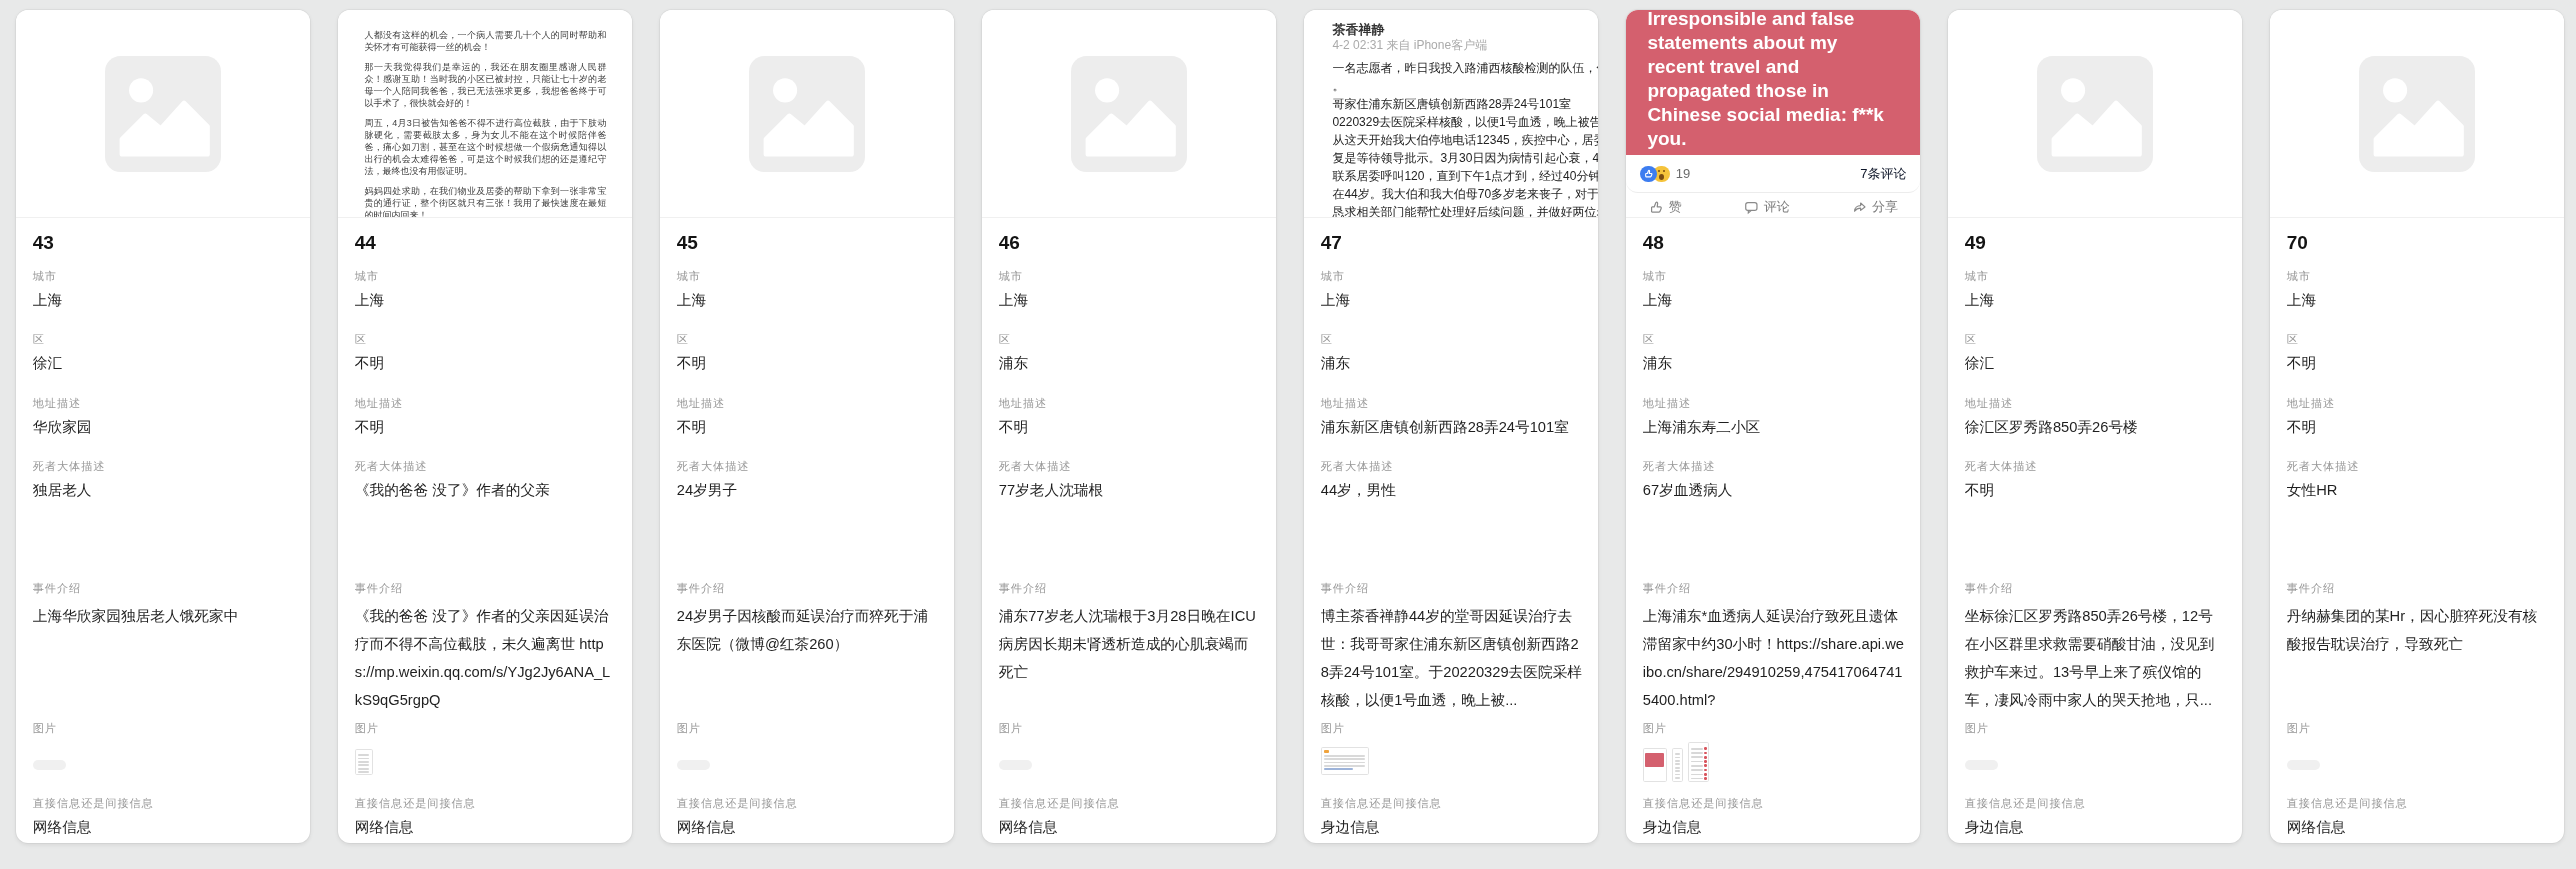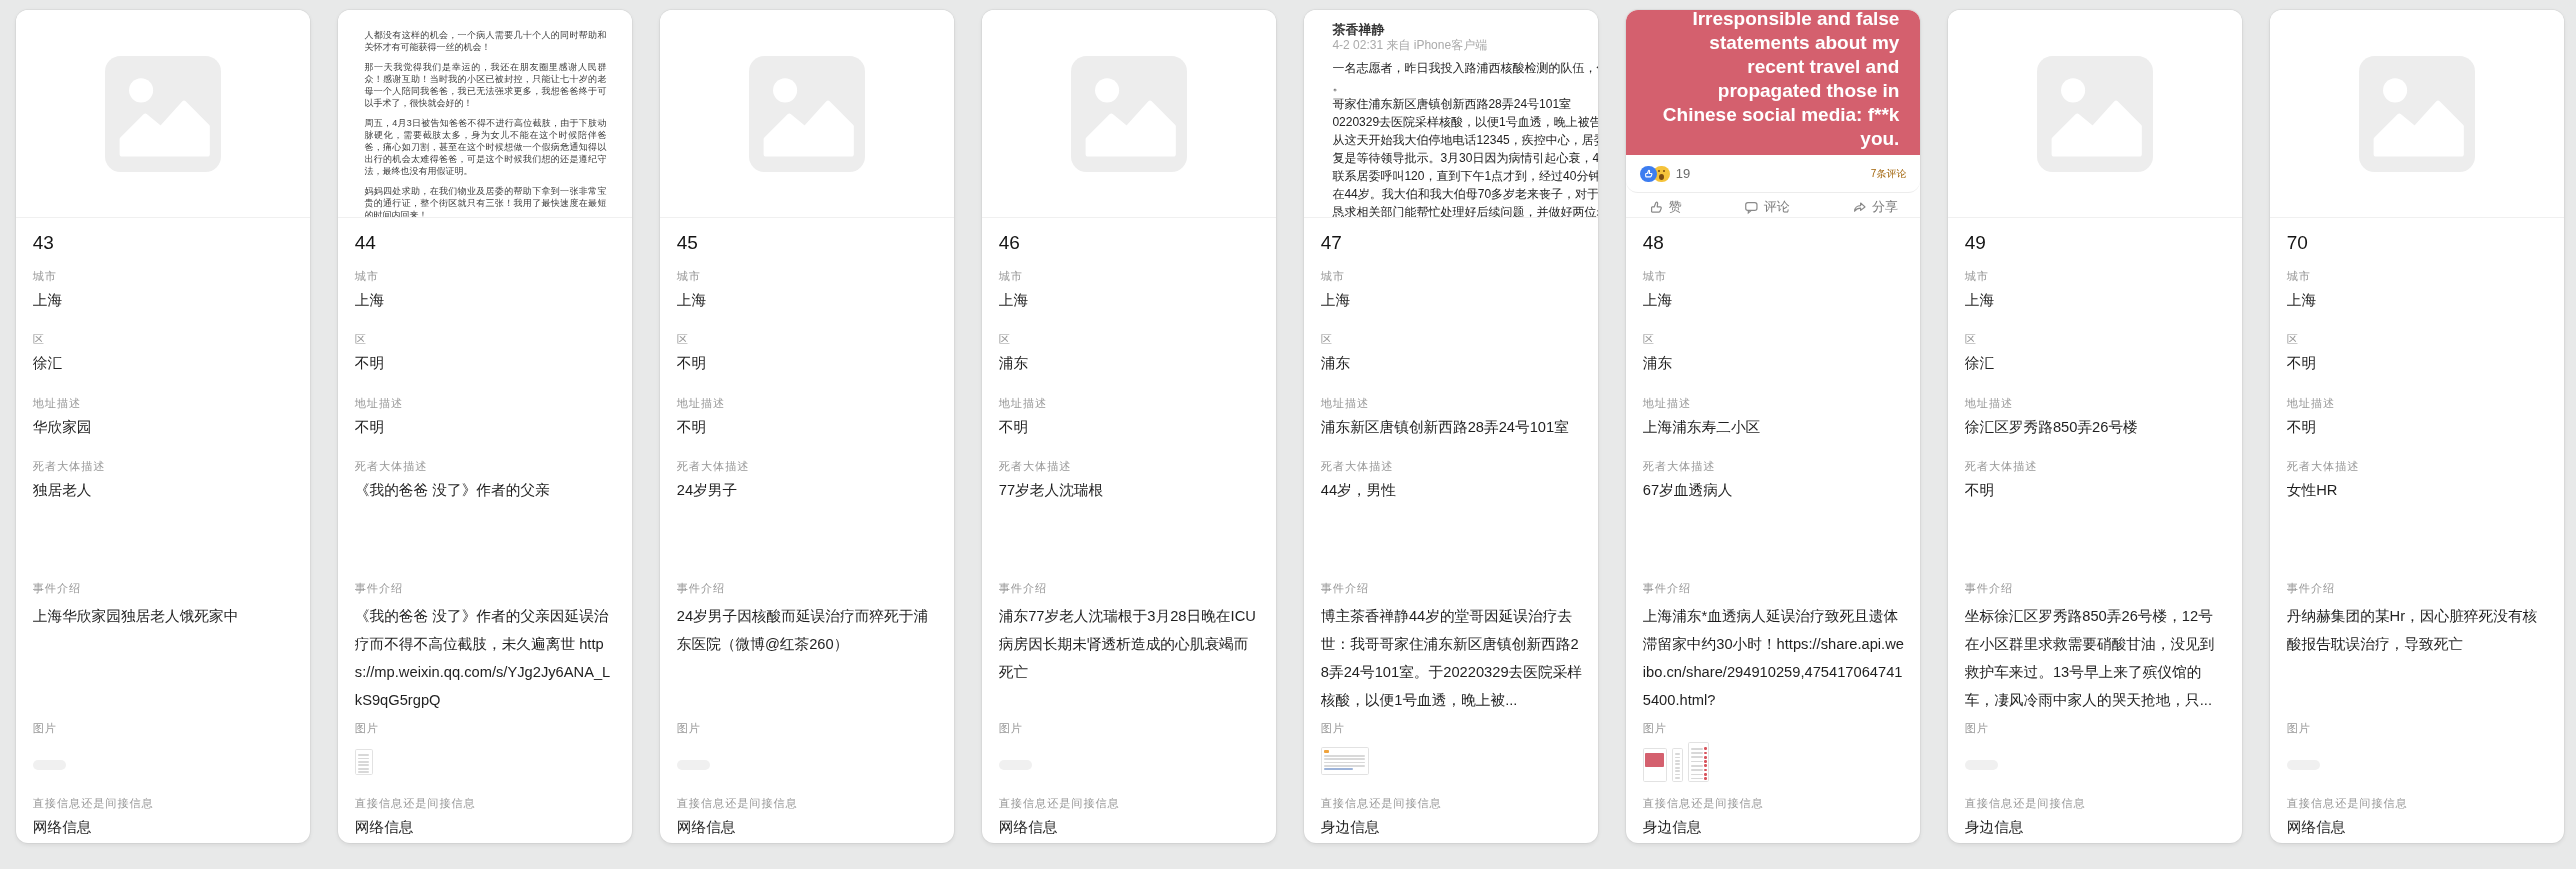--- a/index.html
+++ b/index.html
@@ -8,21 +8,21 @@
   .board { display:flex; gap:28px; padding:10.3px 0 0 16.4px; width:2576px; height:869px; }
   .card {
     width:294px; height:833px; flex:0 0 294px;
     background:#fff; border-radius:12px;
     box-shadow:0 0 0 0.9px rgba(15,15,15,0.04), 0 1.7px 4.3px rgba(15,15,15,0.08);
     overflow:hidden; display:flex; flex-direction:column;
   }
   .cover { height:208px; flex:0 0 208px; border-bottom:0.9px solid #f0f0f0; background:#fff; overflow:hidden; position:relative; }
   .cover-placeholder { display:flex; align-items:center; justify-content:center; height:100%; }
   .fields { padding:14px 16.4px 0 16.4px; flex:1; }
-  .num { font-size:19px; font-weight:400; color:#141414; line-height:22.4px; margin-bottom:14px; }
+  .num { font-size:19px; font-weight:700; color:#141414; line-height:22.4px; margin-bottom:14px; }
   .group { margin-bottom:21px; }
   .group.tall { height:101px; margin-bottom:21px; overflow:hidden; }
   .group.event { height:131px; margin-bottom:8.6px; overflow:hidden; }
   .group.pics { margin-bottom:14px; }
   .lbl { font-size:11.2px; color:#989898; letter-spacing:0.9px; line-height:14px; margin-bottom:7px; }
   .val { font-size:14.7px; color:#1f1f1f; line-height:21.6px; word-break:break-all; }
   .val.event-text { line-height:28px; }
   .thumbrow { display:flex; align-items:flex-end; gap:5.2px; height:40px; padding-top:1.7px; }
   .pill { width:33px; height:10.3px; background:#f0f0f0; border-radius:5.2px; margin-bottom:12px; }
   
@@ -43,31 +43,31 @@
   
   .cover-article { padding:19px 26px 0 26px; height:100%; }
   .cover-article p { font-size:9px; line-height:12px; color:#3c3c3c; margin-bottom:7.8px; text-align:justify; filter:blur(0.3px); }
   
   .cover-weibo { padding:12px 0 0 28px; height:100%; }
   .wb-name { font-size:13px; font-weight:700; color:#333; line-height:15.5px; }
   .wb-time { font-size:12px; color:#aaa; line-height:12px; margin:1.7px 0 7.8px 0; }
   .wb-line { font-size:12px; color:#222; line-height:18px; white-space:nowrap; overflow:hidden; }
   
   .fb-red { height:145px; display:flex; align-items:center; justify-content:center; padding:0 21px; overflow:hidden; }
-  .fb-red .t { color:#fff; font-weight:700; font-size:19px; line-height:24px; text-align:right; margin-top:-7px; }
+  .fb-red .t { color:#fff; font-weight:700; font-size:19px; line-height:24px; text-align:left; margin-top:-7px; }
   .fb-stats { height:38px; display:flex; align-items:center; padding:0 14px; border-bottom:0.9px solid #ececec;border-radius:12px; }
   .fb-reacts { display:flex; align-items:center; }
   .r-ic { width:16.4px; height:16.4px; border-radius:50%; display:flex; align-items:center; justify-content:center; }
   .r-like { background:#3d7df0; z-index:2; }
   .r-wow { background:#f5c33b; margin-left:-3.4px; position:relative; }
   .r-wow .e1,.r-wow .e2 { position:absolute; width:2.6px; height:2.6px; background:#7a4b12; border-radius:50%; top:4.3px; }
   .r-wow .e1{left:4.3px;} .r-wow .e2{right:4.3px;}
   .r-wow .m { position:absolute; width:5.2px; height:6px; background:#7a4b12; border-radius:50%; bottom:1.7px; left:5.6px; }
   .fb-count { font-size:13px; color:#6b6b6b; margin-left:6px; }
-  .fb-comments { margin-left:auto; font-size:10px; color:#a16207; }
+  .fb-comments { margin-left:auto; font-size:13px; color:#0f172a; }
   .fb-actions { height:26px; display:flex; align-items:flex-start; padding:5.2px 22.4px 0 22.4px; justify-content:space-between; }
   .fb-act { display:flex; align-items:center; gap:5.2px; font-size:13px; color:#7c7c7c; }
   .ph-svg { display:block; }
 </style>
 </head>
 <body style="background: rgb(232, 233, 233);">
 
 <div class="board" id="board">
   <div class="card">
     <div class="cover">

